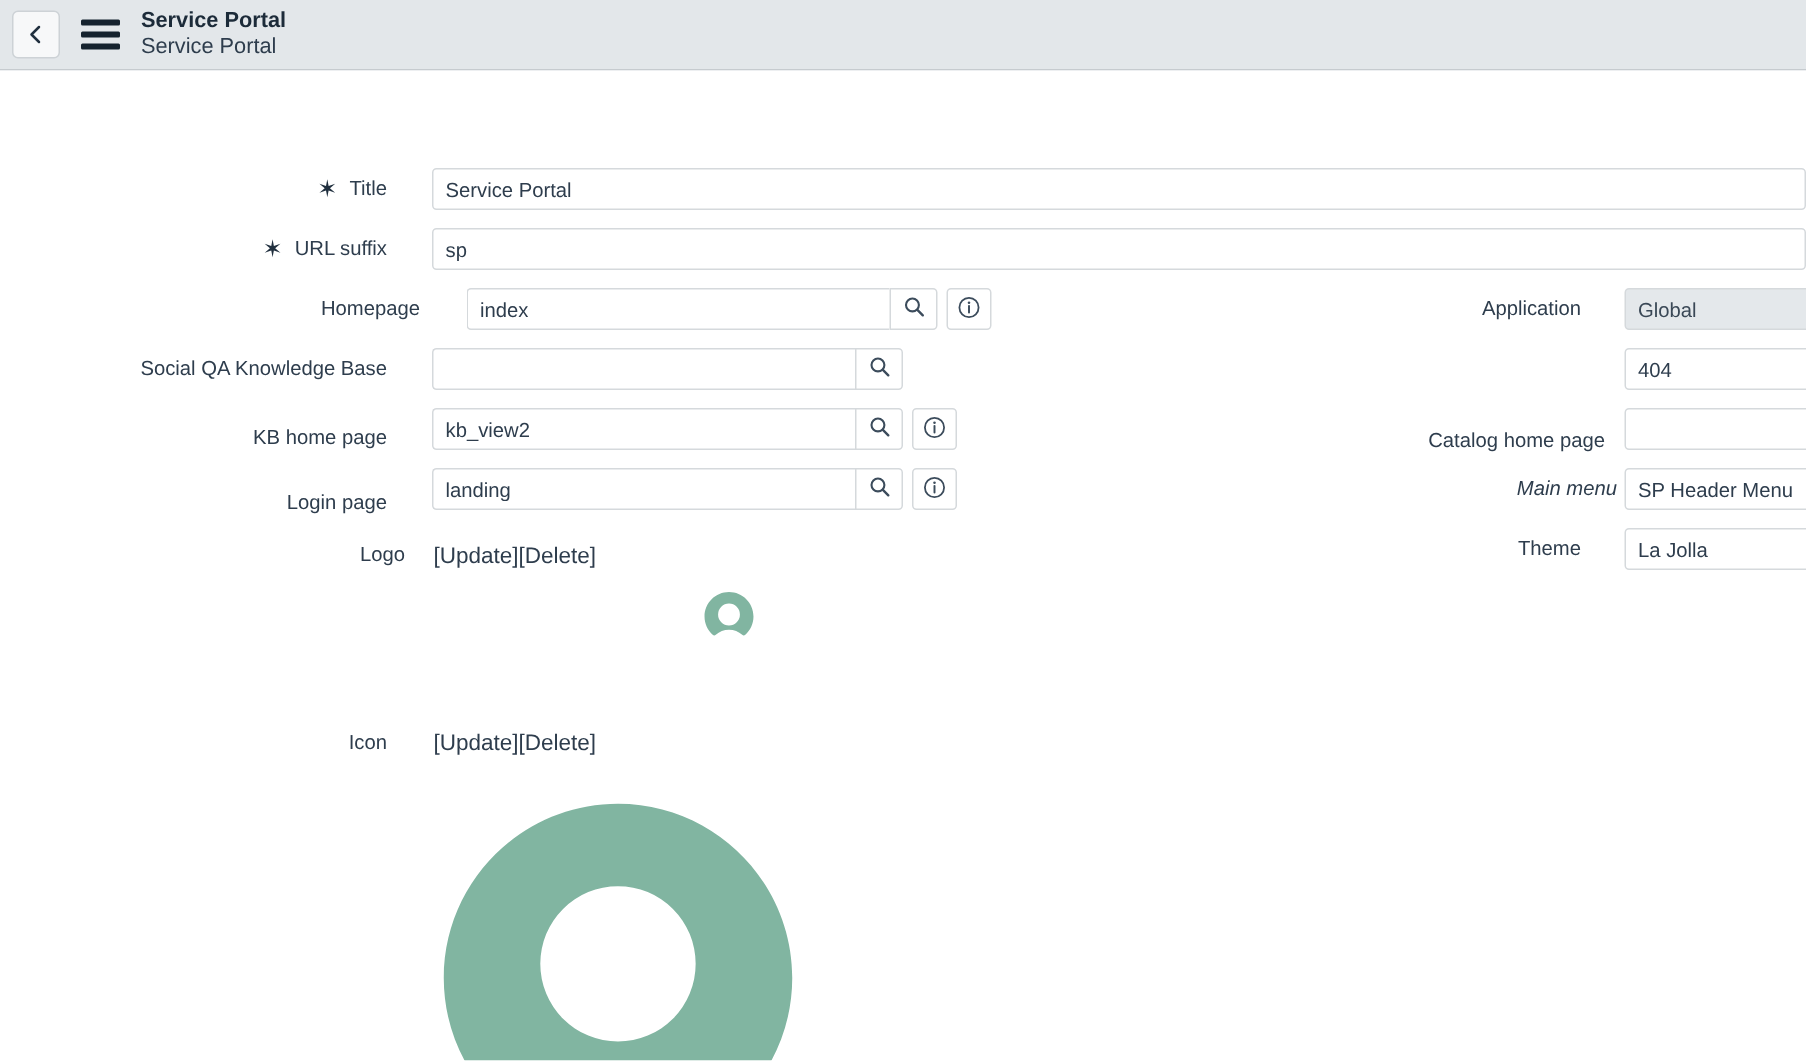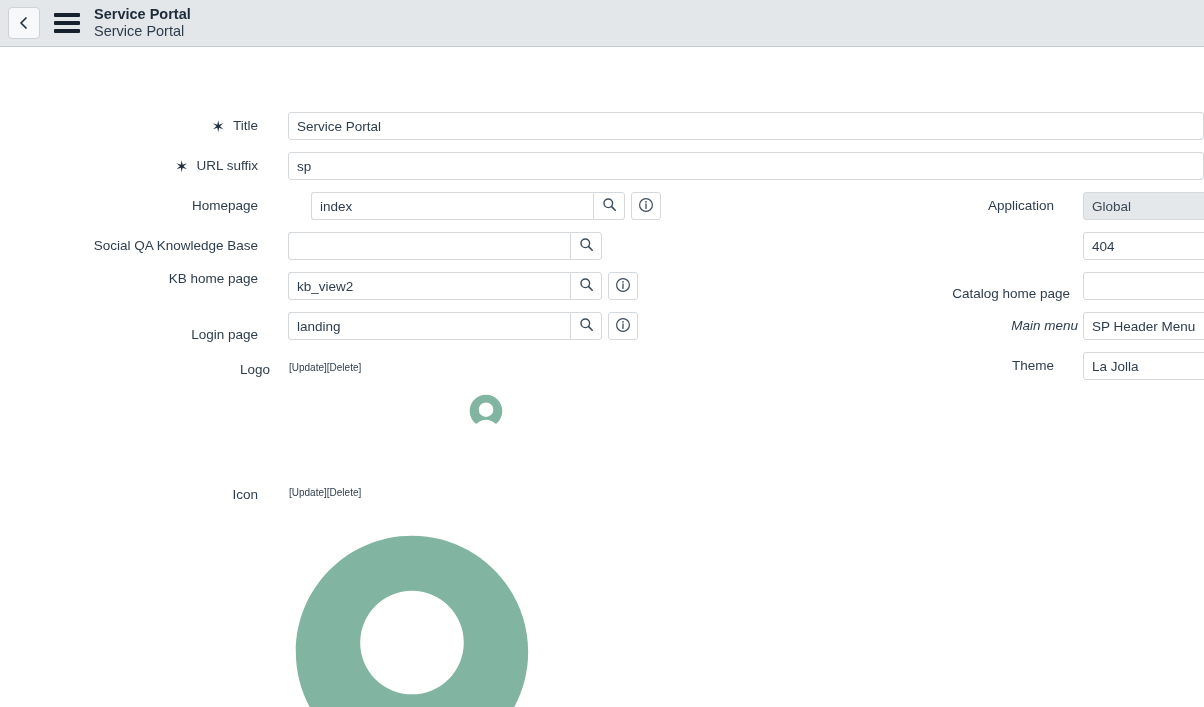--- a/index.html
+++ b/index.html
@@ -158,21 +158,21 @@
     border-radius: 3px;
     background: #ffffff;
     display: flex;
     align-items: center;
     justify-content: center;
     cursor: pointer;
     padding: 0;
   }
 
   .links {
-    font-size: 10px;
+    font-size: 15px;
     color: #2e3d4d;
     white-space: nowrap;
   }
   .links a {
     color: #2e3d4d;
     text-decoration: none;
     cursor: pointer;
   }
 
   .media { position: absolute; }
@@ -216,21 +216,21 @@
   <div class="row" style="left:0; top:105px; width:280px;">
     <div class="label" style="width:258px;">
       <span class="star">✶</span>
       <span>URL suffix</span>
     </div>
   </div>
   <div class="control" style="position:absolute; left:288px; top:105px;">
     <input class="txt" style="width: 916px;" value="sp">
   </div>
 
-  <div class="row" style="left:0; top:145px; width:280px;">
+  <div class="row" style="left:0; top:145px; width:280px;justify-content:flex-end;">
     <div class="label" style="width:258px;">
       <span>Homepage</span>
     </div>
   </div>
   <div class="control" style="position:absolute; left:288px; top:145px;">
     <input class="txt grouped" style="width: 282px; margin-left: 23px;" value="index">
     <button class="btn-ref">
       <span>
         <svg width="15" height="15" viewBox="0 0 15 15">
           <circle cx="6.3" cy="6.3" r="4.3" fill="none" stroke="#3c4c5c" stroke-width="1.4"></circle>
@@ -259,21 +259,21 @@
     <button class="btn-ref">
       <span>
         <svg width="15" height="15" viewBox="0 0 15 15">
           <circle cx="6.3" cy="6.3" r="4.3" fill="none" stroke="#3c4c5c" stroke-width="1.4"></circle>
           <line x1="9.6" y1="9.6" x2="13.2" y2="13.2" stroke="#3c4c5c" stroke-width="1.6" stroke-linecap="round"></line>
         </svg>
       </span>
     </button>
   </div>
 
-  <div class="row" style="left:0; top:218px; width:280px;">
+  <div class="row" style="left:0; top:231px; width:280px;">
     <div class="label" style="width:258px;">
       <span>KB home page</span>
     </div>
   </div>
   <div class="control" style="position:absolute; left:288px; top:225px;">
     <input class="txt grouped" style="width: 282px;" value="kb_view2">
     <button class="btn-ref">
       <span>
         <svg width="15" height="15" viewBox="0 0 15 15">
           <circle cx="6.3" cy="6.3" r="4.3" fill="none" stroke="#3c4c5c" stroke-width="1.4"></circle>

